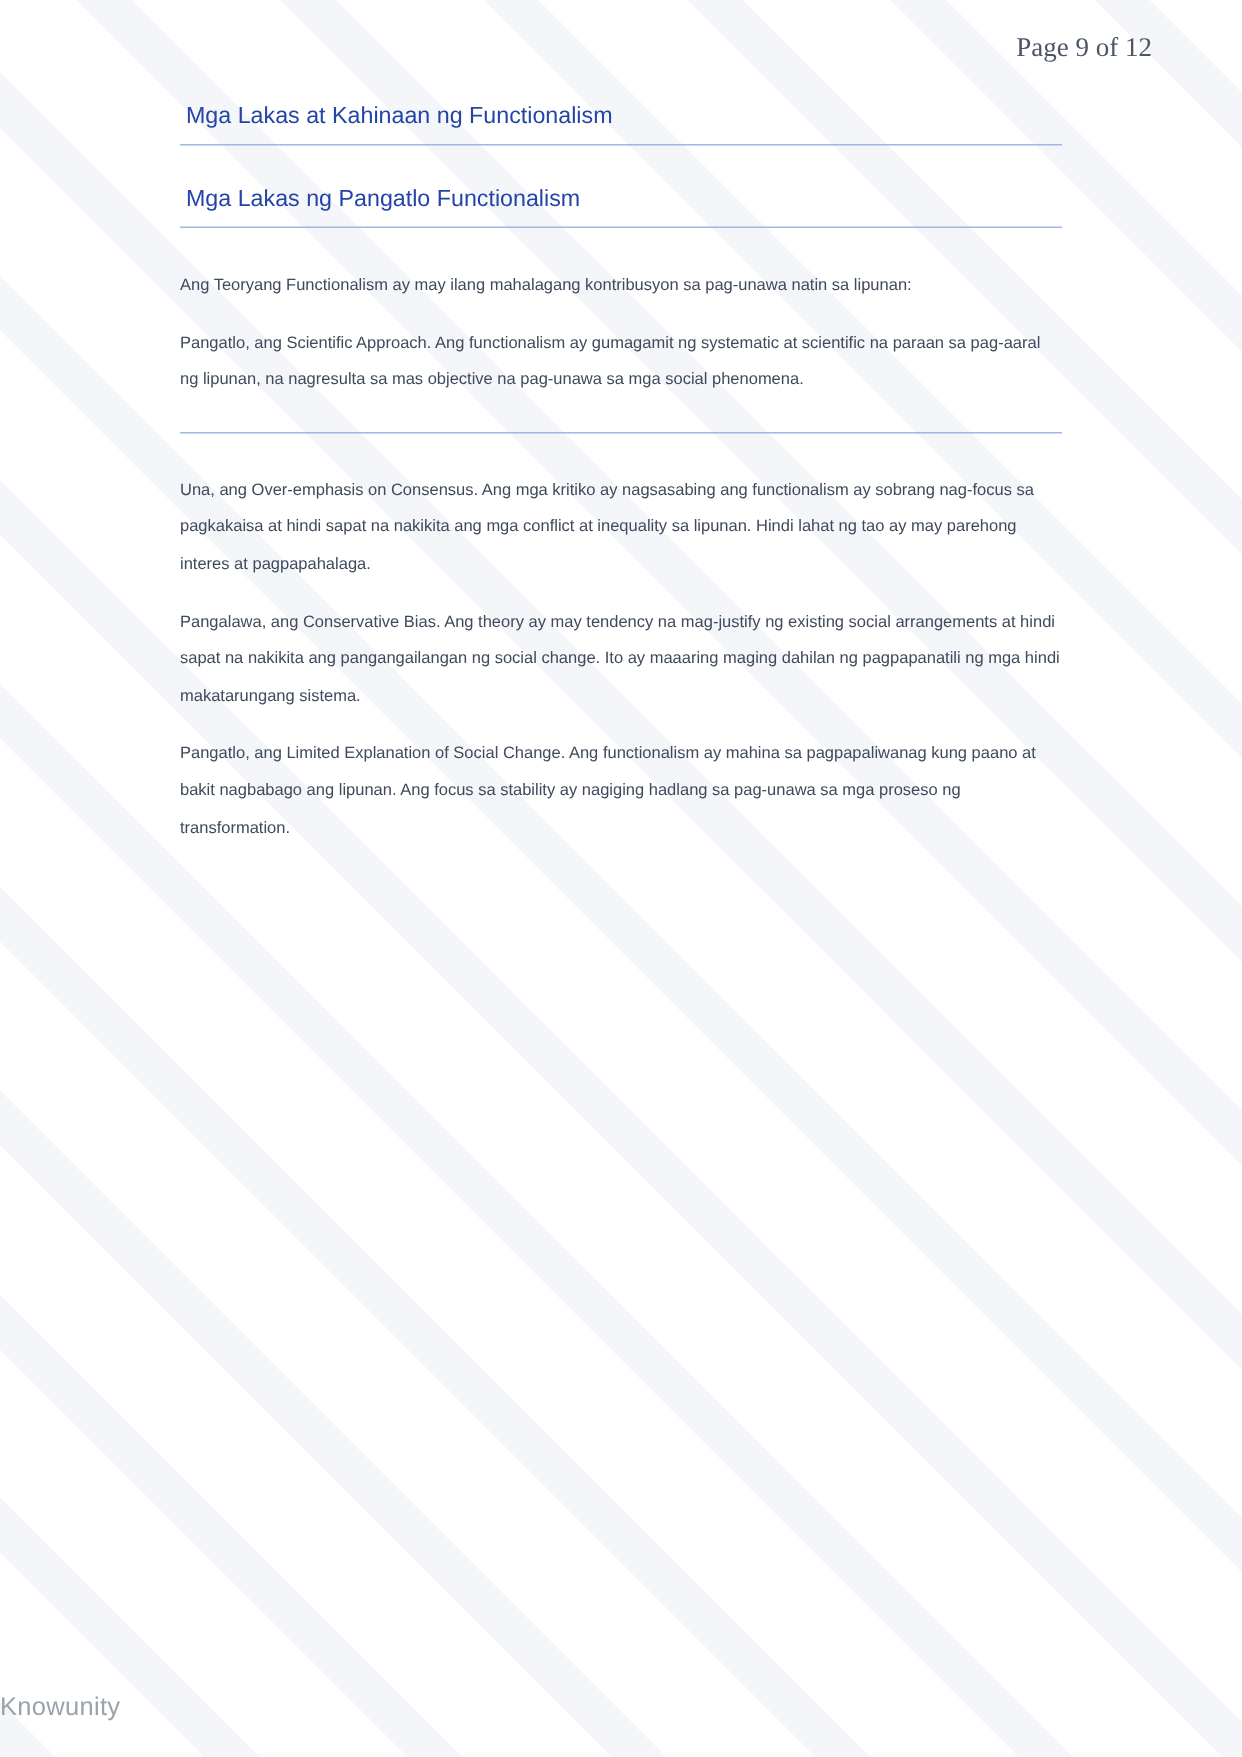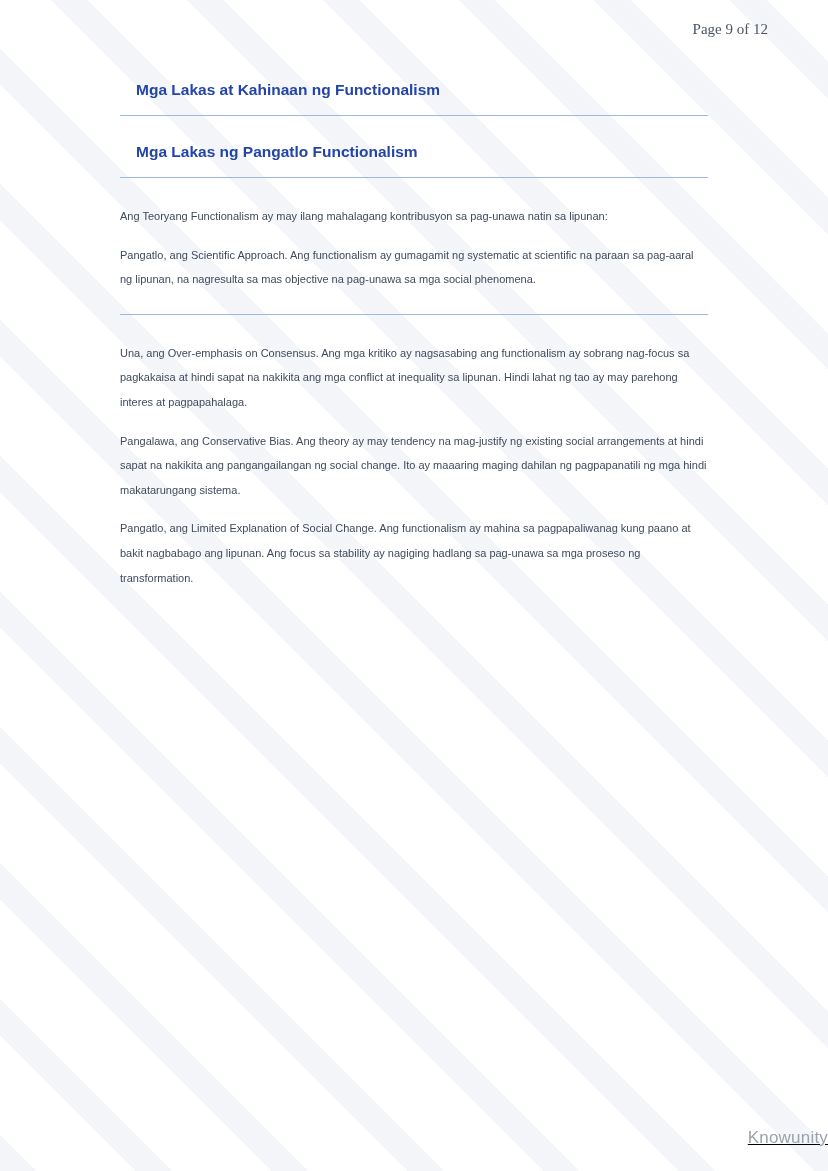--- a/index.html
+++ b/index.html
@@ -20,61 +20,60 @@
       transparent 96px
     );
     overflow: hidden;
     font-family: "Liberation Sans", sans-serif;
   }
   .page-indicator {
     position: absolute;
     top: 21px;
     right: 60px;
     font-family: "Liberation Serif", serif;
-    font-size: 15px;
+    font-size: 18px;
     color: #4c5565;
   }
   .content {
     position: absolute;
     left: 120px;
     top: 64px;
     width: 588px;
   }
   .heading-block {
     margin: 22px 0 26px 0;
   }
   .heading-block.first {
     margin-top: 0;
   }
   .heading {
-    margin: 16px;
+    margin: 4px;
     color: #2445a7;
     font-size: 15.5px;
-    font-weight: 700;
+    font-weight: 400;
     line-height: 19px;
   }
   .rule {
     height: 0;
     border: none;
     border-top: 1px solid #9db7e6;
     margin: 9px 0 0 0;
   }
   .para {
     margin: 0 0 14px 0;
     color: #3f4a5c;
     font-size: 11px;
     line-height: 24.6px;
   }
   .footer {
     position: absolute;
     top: 1128px;
     left: 0;
     right: 0;
-    text-align: right;
-    text-decoration: underline;
+    text-align: left;
   }
   .footer-brand {
     color: #9aa2ad;
     font-size: 17px;
     letter-spacing: 0.2px;
   }
 </style>
 </head>
 <body>
 

